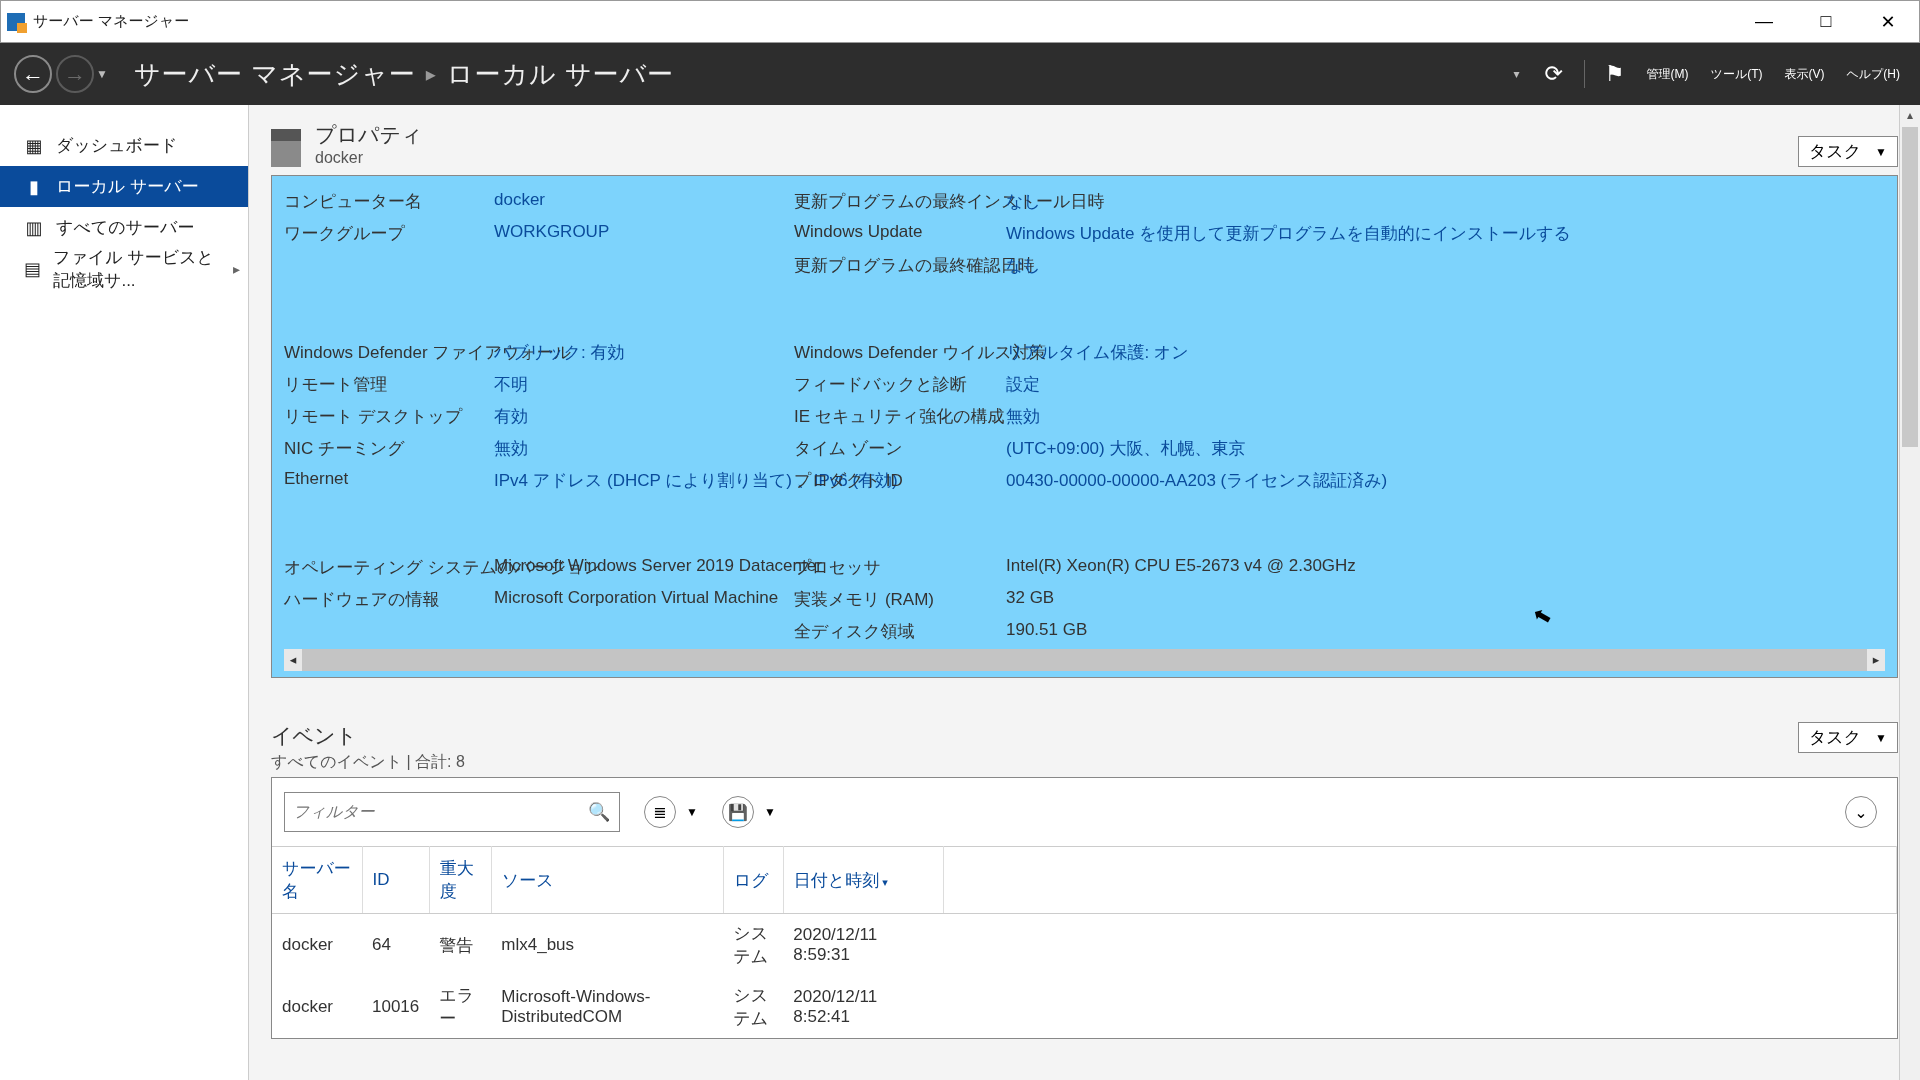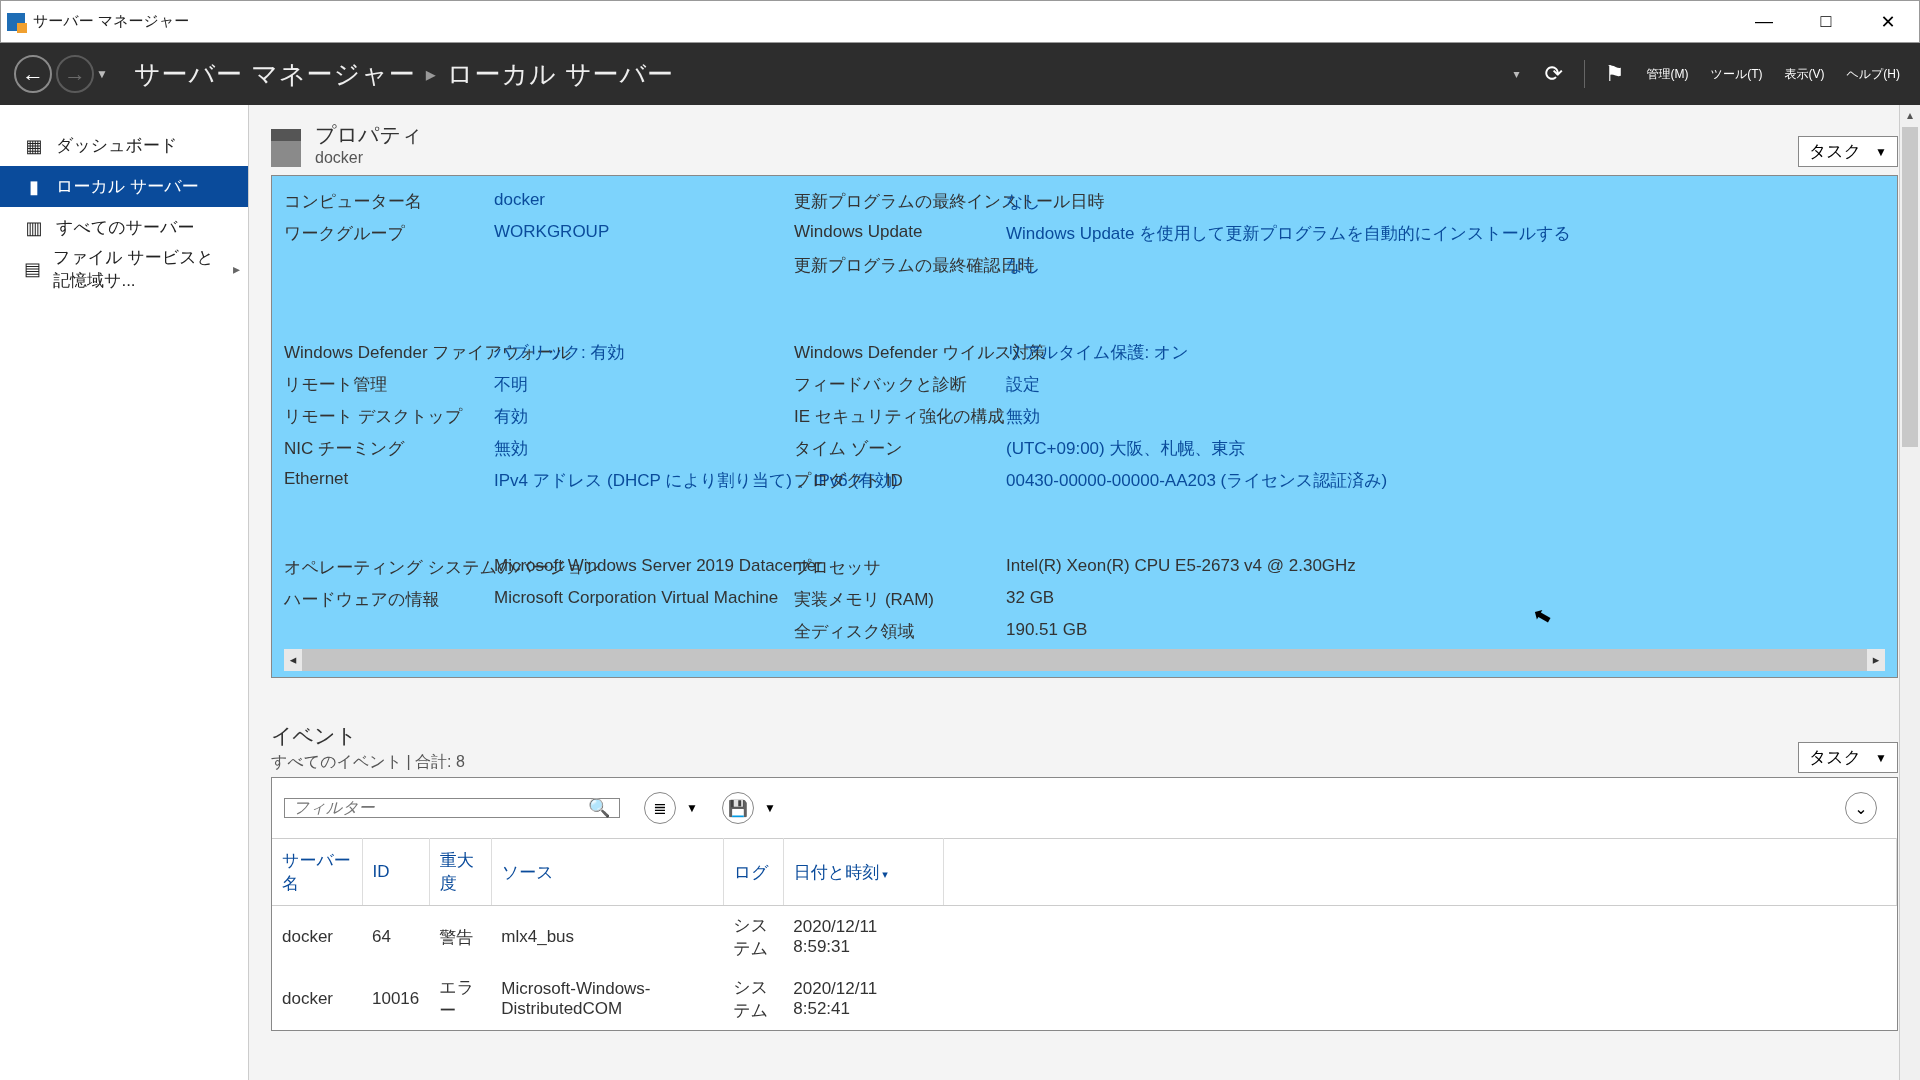--- a/index.html
+++ b/index.html
@@ -57,24 +57,24 @@
 
 
 .hscroll { height:22px; background:#d8d8d8; display:flex; align-items:center; margin-top:6px; }
 .hscroll .lr { width:18px; text-align:center; font-size:13px; color:#333; background:#e8e8e8; height:100%; line-height:22px; }
 .hscroll .track { flex:1; height:100%; background:#c4c4c4; }
 
 
 .events-head { margin-top:44px; }
 .events-head .h1 { font-size:21px; color:#333; }
 .events-head .sub { font-size:16px; color:#555; margin-top:2px; }
-.events-head-row { display:flex; align-items:flex-end; }
+.events-head-row { display:flex; align-items:flex-start; }
 .events-panel { border:1px solid #888; background:#fff; margin-top:4px; }
 .events-toolbar { display:flex; align-items:center; padding:14px 12px; gap:24px; }
-.filter-box { border:1px solid #888; width:336px; height:20px; display:flex; align-items:center; padding:0 8px; }
+.filter-box { border:1px solid #888; width:336px; height:40px; display:flex; align-items:center; padding:0 8px; }
 .filter-box input { border:none; outline:none; flex:1; font-size:16px; font-style:italic; color:#777; background:transparent; }
 .filter-box .search { font-size:18px; }
 .tb-icon { width:32px; height:32px; border:1px solid #888; border-radius:50%; display:flex; align-items:center; justify-content:center; font-size:16px; background:#fff; }
 .tb-group { display:flex; align-items:center; gap:10px; }
 .tb-caret { font-size:12px; }
 .expand-all { margin-left:auto; margin-right:8px; }
 
 
 .ev-table { width:100%; border-collapse:collapse; font-size:17px; }
 .ev-table th { text-align:left; padding:10px 10px; color:#0a4b9b; font-weight:normal; border-right:1px solid #ddd; border-bottom:1px solid #ccc; border-top:1px solid #ccc; background:#fff; }

